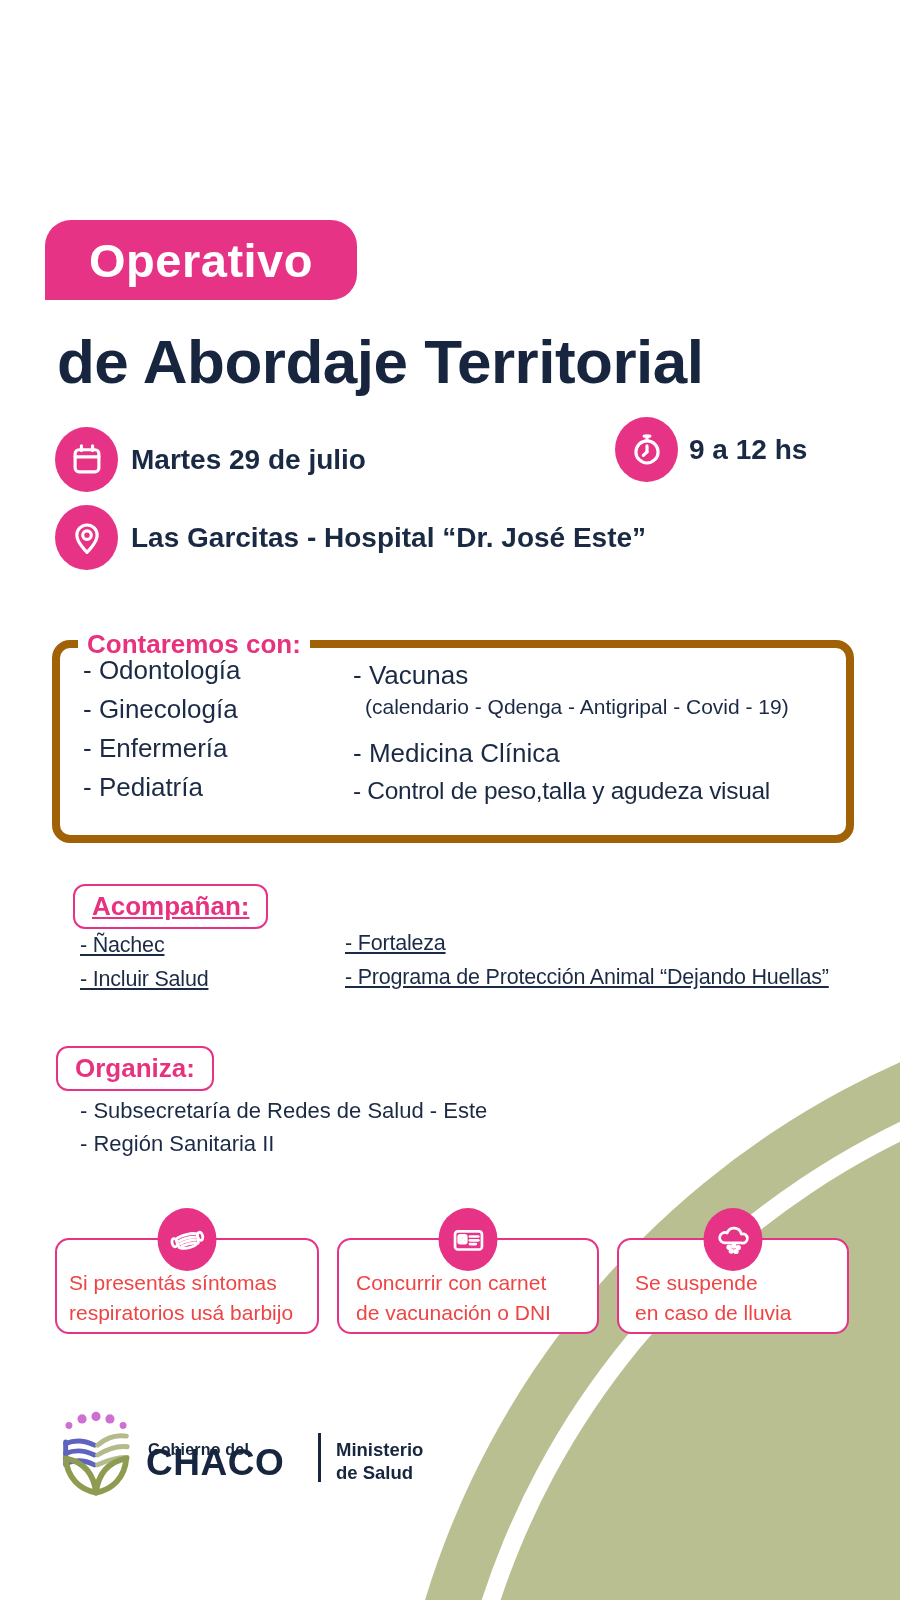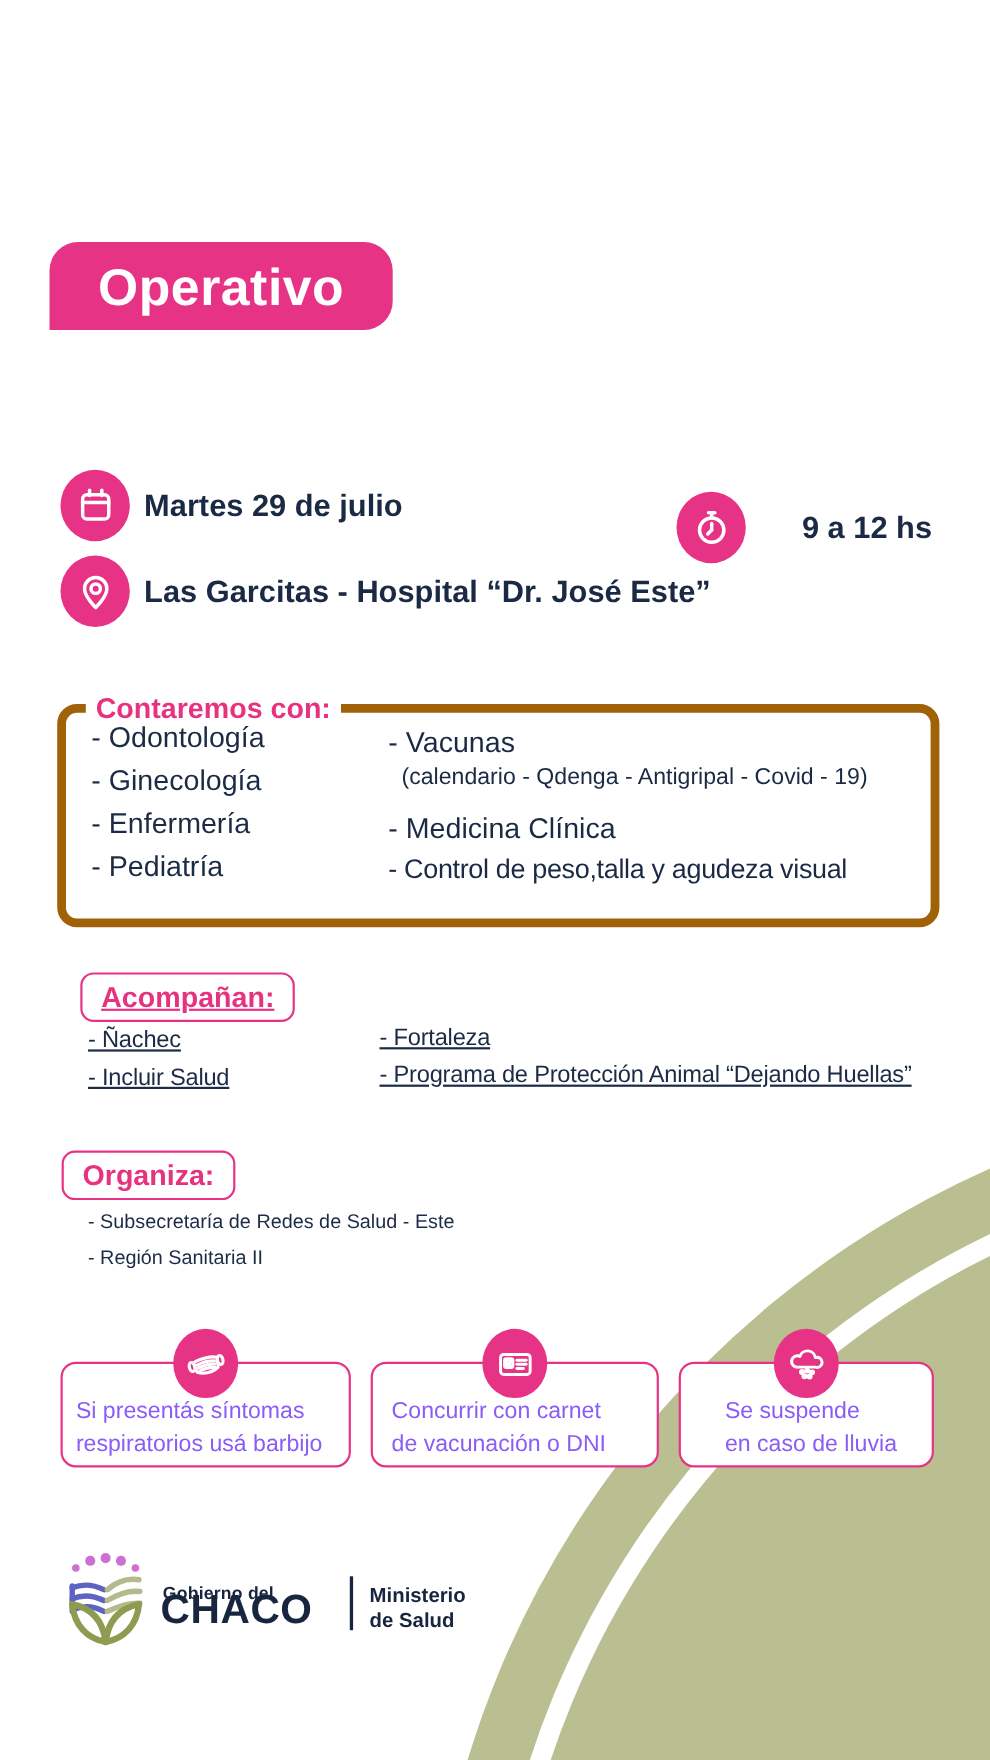--- a/index.html
+++ b/index.html
@@ -45,62 +45,63 @@
   .svc-right .l0{position:absolute;left:0;top:12px;font-size:26px;white-space:nowrap;}
   .svc-right .l1{position:absolute;left:12px;top:47px;font-size:21px;white-space:nowrap;}
   .svc-right .l2{position:absolute;left:0;top:90px;font-size:26px;white-space:nowrap;}
   .svc-right .l3{position:absolute;left:0;top:129px;font-size:24.5px;letter-spacing:-0.3px;white-space:nowrap;}
 
   .tag{
     border:2.5px solid #e73385;border-radius:12px;color:#e7327f;
     font-size:26px;font-weight:700;padding:5px 17px;background:#fff;white-space:nowrap;
   }
   .plain-list div{font-size:21.5px;line-height:34px;color:#1c2b45;white-space:nowrap;letter-spacing:-0.2px;text-decoration:underline;}
-  .org-list div{font-size:18px;line-height:33px;color:#1c2b45;white-space:nowrap;}
+  .org-list div{font-size:22px;line-height:33px;color:#1c2b45;white-space:nowrap;}
 
   .notice-card{
     background:#ffffff;border:2.5px solid #e73385;border-radius:14px;height:92px;
   }
   .notice-icon{
     position:absolute;top:-32px;left:50%;transform:translateX(-50%);
     width:59px;height:63px;border-radius:50%;background:#e73385;
     display:flex;align-items:center;justify-content:center;
   }
-  .notice-text{font-size:21px;line-height:30px;color:#8b5cf6;padding-top:28px;white-space:nowrap;}
+  .notice-text{font-size:21px;line-height:30px;color:#ef4444;padding-top:28px;white-space:nowrap;}
 
   .gov-small{left:148px;top:1428px;font-size:16px;font-weight:700;color:#17263e;letter-spacing:0.2px;margin-top:13px;}
   .gov-big{left:146px;top:1442px;font-size:37px;font-weight:800;color:#17263e;letter-spacing:0.5px;}
   .footer-divider{left:318px;top:1433px;width:3px;height:49px;background:#17263e;}
   .ministry{left:336px;top:1438px;font-size:18.5px;font-weight:700;line-height:23px;color:#17263e;}
 </style>
 </head>
 <body>
 
 <div class="page">
 
   <div class="circle circle-outer"></div>
   <div class="circle circle-gap"></div>
   <div class="circle circle-main"></div>
 
   <div class="z badge">
     <span>Operativo</span>
   </div>
+  <h1 class="z title">de Abordaje Territorial</h1>
 
   <div class="z vcenter" style="left:55px;top:427px;height:65px;">
     <span class="row-icon">
       <svg width="38" height="38" viewBox="0 0 24 24" fill="none" stroke="#ffffff" stroke-width="2" stroke-linecap="round" stroke-linejoin="round">
         <rect x="4.5" y="5.5" width="15" height="14" rx="2.5"></rect>
         <line x1="4.5" y1="10" x2="19.5" y2="10"></line>
         <line x1="8.5" y1="3" x2="8.5" y2="6"></line>
         <line x1="15.5" y1="3" x2="15.5" y2="6"></line>
       </svg>
     </span>
     <span class="row-text" style="margin-left:13px;">Martes 29 de julio</span>
   </div>
-  <div class="z vcenter" style="left:615px;top:447px;height:65px;gap:40px;">
+  <div class="z vcenter" style="left:615px;top:417px;height:65px;">
     <span class="row-icon">
       <svg width="38" height="38" viewBox="0 0 24 24" fill="none" stroke="#ffffff" stroke-width="2" stroke-linecap="round" stroke-linejoin="round">
         <circle cx="12" cy="13.2" r="7"></circle>
         <line x1="10.2" y1="3.2" x2="13.8" y2="3.2"></line>
         <line x1="12" y1="3.2" x2="12" y2="6"></line>
         <line x1="12" y1="13.2" x2="12" y2="9.4"></line>
         <line x1="12" y1="13.2" x2="9.7" y2="15.4"></line>
       </svg>
     </span>
     <span class="row-text" style="margin-left:11px;">9 a 12 hs</span>
@@ -189,21 +190,21 @@
     <span class="notice-icon">
       <svg width="38" height="38" viewBox="0 0 24 24" fill="none" stroke="#ffffff" stroke-width="1.7" stroke-linecap="round" stroke-linejoin="round">
         <path d="M7.2 13.8 A3.3 3.3 0 1 1 8 7.6 A4.6 4.6 0 0 1 16.9 8.3 A2.9 2.9 0 1 1 17 13.8 Z"></path>
         <circle cx="9.2" cy="16.6" r="0.85"></circle>
         <circle cx="12.2" cy="15.8" r="0.85"></circle>
         <circle cx="15" cy="16.8" r="0.85"></circle>
         <circle cx="10.6" cy="19" r="0.85"></circle>
         <circle cx="13.6" cy="19.2" r="0.85"></circle>
       </svg>
     </span>
-    <div class="notice-text" style="padding-left:40px;">
+    <div class="notice-text" style="padding-left:16px;">
       <div>Se suspende</div>
       <div>en caso de lluvia</div>
     </div>
   </div>
 
   <div class="z" style="left:55px;top:1410px;">
     <svg width="82" height="90" viewBox="0 0 100 108" fill="none">
       <circle cx="17" cy="18" r="4.2" fill="#cf6fd4"></circle>
       <circle cx="33" cy="10" r="5.6" fill="#cf6fd4"></circle>
       <circle cx="50" cy="7" r="5.6" fill="#cf6fd4"></circle>

